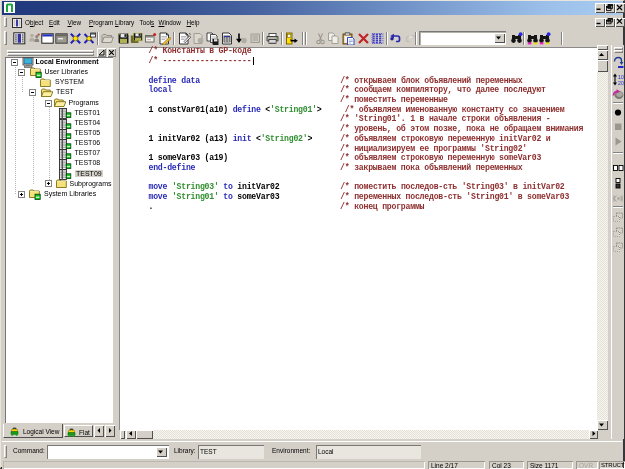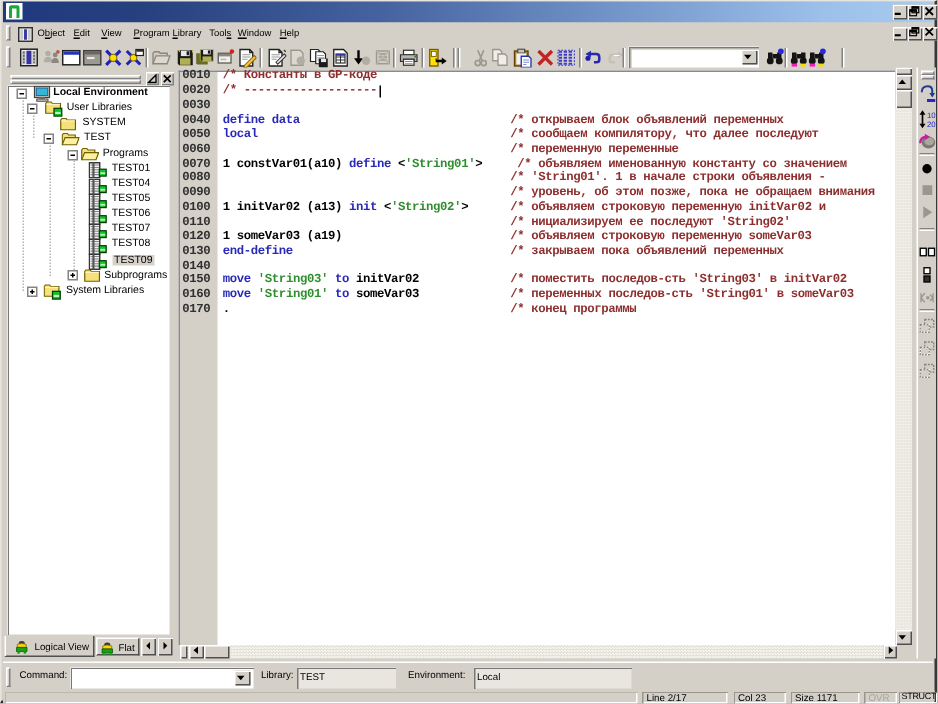--- a/index.html
+++ b/index.html
@@ -464,50 +464,31 @@
           <path d="M5 2 L2.5 4.5 L5 7 Z" fill="#000"></path>
         </svg>
       </div>
     <div class="abs" style="left:103px;top:380px;width:10px;height:12px;background:#d4d0c8;box-shadow:inset 1px 1px 0 #fff, inset -1px -1px 0 #505050;">
         <svg width="8" height="10" viewBox="0 0 8 10" style="position:absolute;left:0.5px;top:1px">
           <path d="M3 2 L5.5 4.5 L3 7 Z" fill="#000"></path>
         </svg>
       </div>
   </div>
   <div id="editor">
-    <div id="gutter">
-        <pre id="gutternums">0010
-0020
-0030
-0040
-0050
-0060
-0070
-0080
-0090
-0100
-0110
-0120
-0130
-0140
-0150
-0160
-0170</pre>
-      </div>
     <pre id="code"><span class="c">/* Константы в GP-коде</span>
 <span class="c">/* -------------------</span>
 
 <span class="k">define data</span>                              <span class="c">/* открываем блок объявлений переменных</span>
 <span class="k">local</span>                                    <span class="c">/* сообщаем компилятору, что далее последуют</span>
-                                         <span class="c">/* переменную переменные</span>
+                                         <span class="c">/* поместить переменные</span>
 1 constVar01(a10) <span class="k">define</span> &lt;<span class="s">'String01'</span>&gt;     <span class="c">/* объявляем именованную константу со значением</span>
                                          <span class="c">/* 'String01'. 1 в начале строки объявления -</span>
                                          <span class="c">/* уровень, об этом позже, пока не обращаем внимания</span>
 1 initVar02 (a13) <span class="k">init</span> &lt;<span class="s">'String02'</span>&gt;      <span class="c">/* объявляем строковую переменную initVar02 и</span>
-                                         <span class="c">/* нициализируем ее последуют 'String02'</span>
+                                         <span class="c">/* нициализируем ее программы 'String02'</span>
 1 someVar03 (a19)                        <span class="c">/* объявляем строковую переменную someVar03</span>
 <span class="k">end-define</span>                               <span class="c">/* закрываем пока объявлений переменных</span>
 
 <span class="k">move</span> <span class="s">'String03'</span> <span class="k">to</span> initVar02             <span class="c">/* поместить последов-сть 'String03' в initVar02</span>
 <span class="k">move</span> <span class="s">'String01'</span> <span class="k">to</span> someVar03             <span class="c">/* переменных последов-сть 'String01' в someVar03</span>
 .                                        <span class="c">/* конец программы</span></pre>
     <div id="caret"></div>
   </div>
   <div id="vtrack"></div>
   <div class="sbtn" style="left:596px;top:44px;width:11px;height:5px;"></div>

